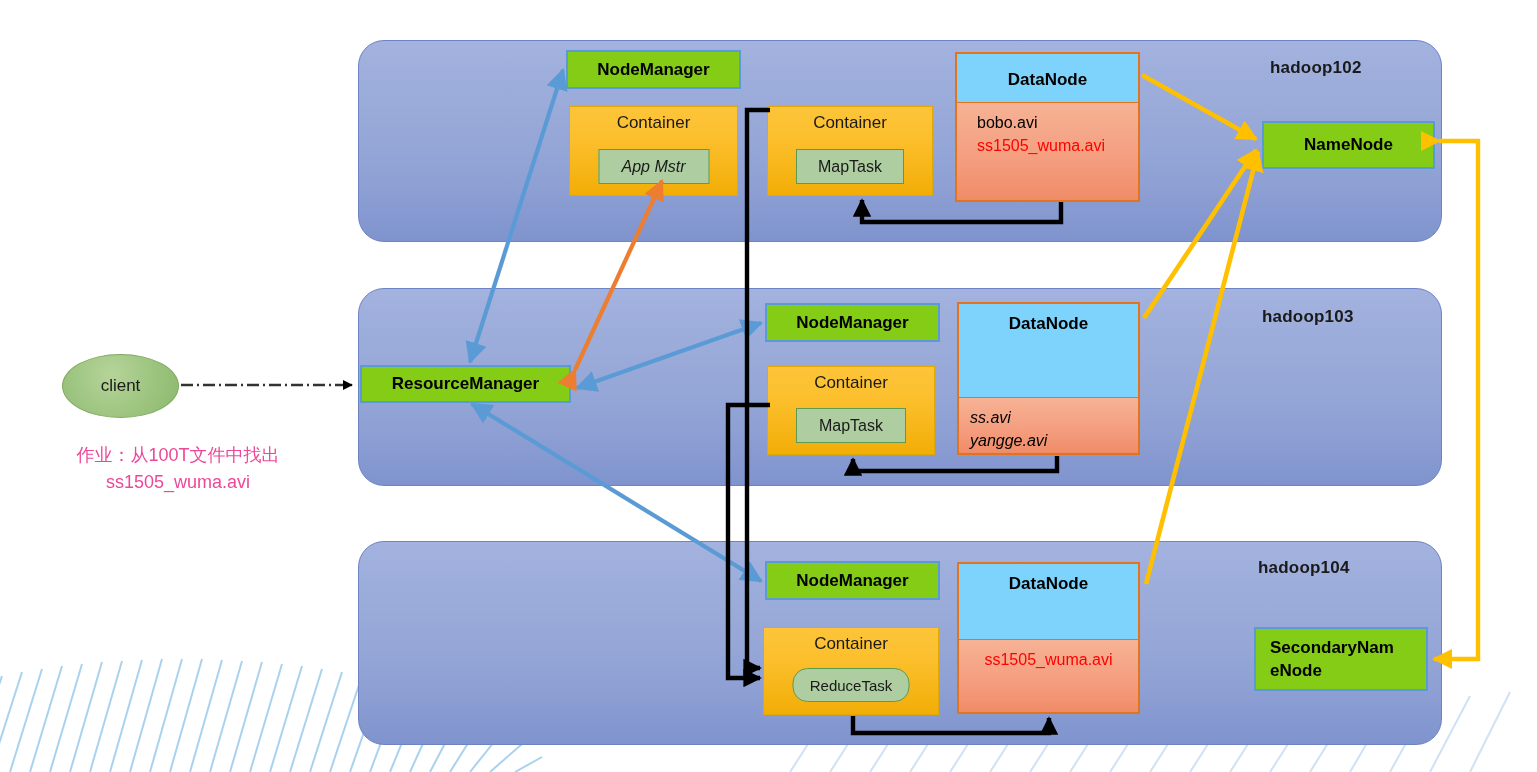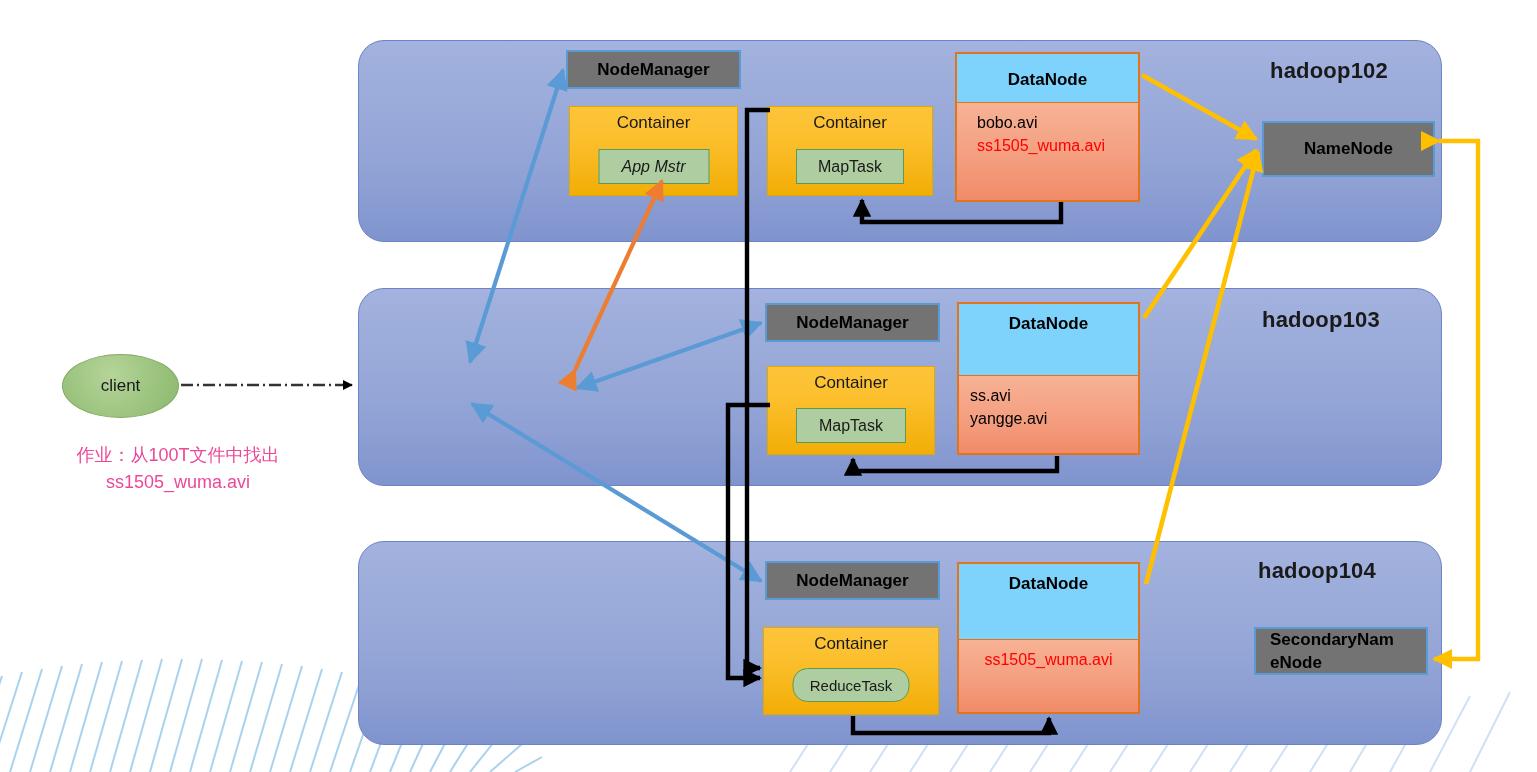--- a/index.html
+++ b/index.html
@@ -7,25 +7,25 @@
        font-family:"Liberation Sans","DejaVu Sans",sans-serif;}
   #stage{position:absolute;left:0;top:0;width:1537px;height:772px;}
 
   .deco{position:absolute;left:0;top:620px;width:700px;height:152px;pointer-events:none;}
 
   
   .host{position:absolute;border-radius:26px;
         background:linear-gradient(to bottom,#a3b2de 0%,#97a8d8 45%,#8fa1d4 70%,#7f93ce 100%);
         border:1px solid #6d83c4;box-sizing:border-box;}
 
-  .hostlabel{position:absolute;font-weight:bold;font-size:22px;color:#1a1a1a;
+  .hostlabel{position:absolute;font-weight:bold;font-size:17px;color:#1a1a1a;
              letter-spacing:.2px;white-space:nowrap;}
 
   
-  .wbox{position:absolute;background:#737373;border:2px solid #5b9bd5;
+  .wbox{position:absolute;background:#84cc16;border:2px solid #5b9bd5;
         box-sizing:border-box;display:flex;align-items:center;justify-content:center;
         font-weight:bold;font-size:17px;color:#000;text-align:center;}
 
   
   .container-box{position:absolute;box-sizing:border-box;
         background:linear-gradient(to bottom,#fdc43a 0%,#fcc02e 35%,#f2ad06 100%);
         border:1px solid #e0a800;padding-left:33px;}
   .container-title{position:absolute;left:0;right:0;top:6px;text-align:center;
         font-size:17px;color:#1a1a1a;}
   .task{position:absolute;left:50%;transform:translateX(-50%);
@@ -147,37 +147,40 @@
   </div>
 
   <div class="dn" style="left:955px;top:52px;width:185px;height:150px;">
     <div class="dn-title" style="top:0;height:52px;">DataNode</div>
     <div class="dn-files" style="height:98px;padding-left:20px;">
       <div class="dn-file">bobo.avi</div>
       <div class="dn-file hl">ss1505_wuma.avi</div>
     </div>
   </div>
 
-  <div class="wbox" style="left:1262px;top:121px;width:173px;height:56px;">
+  <div class="wbox" style="left:1262px;top:121px;width:173px;height:48px;">
     <span>NameNode</span>
   </div>
 
+  <div class="wbox" style="left:360px;top:365px;width:211px;height:38px;">
+    <span>ResourceManager</span>
+  </div>
 
   <div class="wbox" style="left:765px;top:303px;width:175px;height:39px;">
     <span>NodeManager</span>
   </div>
 
   <div class="container-box" style="left:767px;top:366px;width:168px;height:89px;">
     <div class="container-title">Container</div>
     <div class="task" style="top:41px;width:110px;height:35px;">MapTask</div>
   </div>
 
   <div class="dn" style="left:957px;top:302px;width:183px;height:153px;">
     <div class="dn-title" style="top:0;height:40px;">DataNode</div>
-    <div class="dn-files" style="height:78px;">
+    <div class="dn-files" style="height:56px;font-style:italic;">
       <div class="dn-file">ss.avi</div>
       <div class="dn-file">yangge.avi</div>
     </div>
   </div>
 
   <div class="wbox" style="left:765px;top:561px;width:175px;height:39px;">
     <span>NodeManager</span>
   </div>
 
   <div class="container-box" style="left:763px;top:627px;width:176px;height:88px;">
@@ -185,21 +188,21 @@
     <div class="task" style="top:40px;width:117px;height:34px;font-size:15px;border-radius:15px;">ReduceTask</div>
   </div>
 
   <div class="dn" style="left:957px;top:562px;width:183px;height:152px;">
     <div class="dn-title" style="top:0;height:40px;">DataNode</div>
     <div class="dn-files" style="height:73px;">
       <div class="dn-file hl center">ss1505_wuma.avi</div>
     </div>
   </div>
 
-  <div class="wbox" style="left:1254px;top:627px;width:174px;height:48px;
+  <div class="wbox" style="left:1254px;top:627px;width:174px;height:64px;
               flex-direction:column;align-items:flex-start;padding-left:14px;line-height:23px;">
     <span>SecondaryNam</span>
     <span>eNode</span>
   </div>
 
   <svg class="ov">
     <defs>
       <marker id="mb" viewBox="0 0 10 10" refX="9" refY="5" markerWidth="5.2" markerHeight="5.2" orient="auto-start-reverse">
         <path d="M0,0 L10,5 L0,10 z" fill="#5b9bd5"></path>
       </marker>

